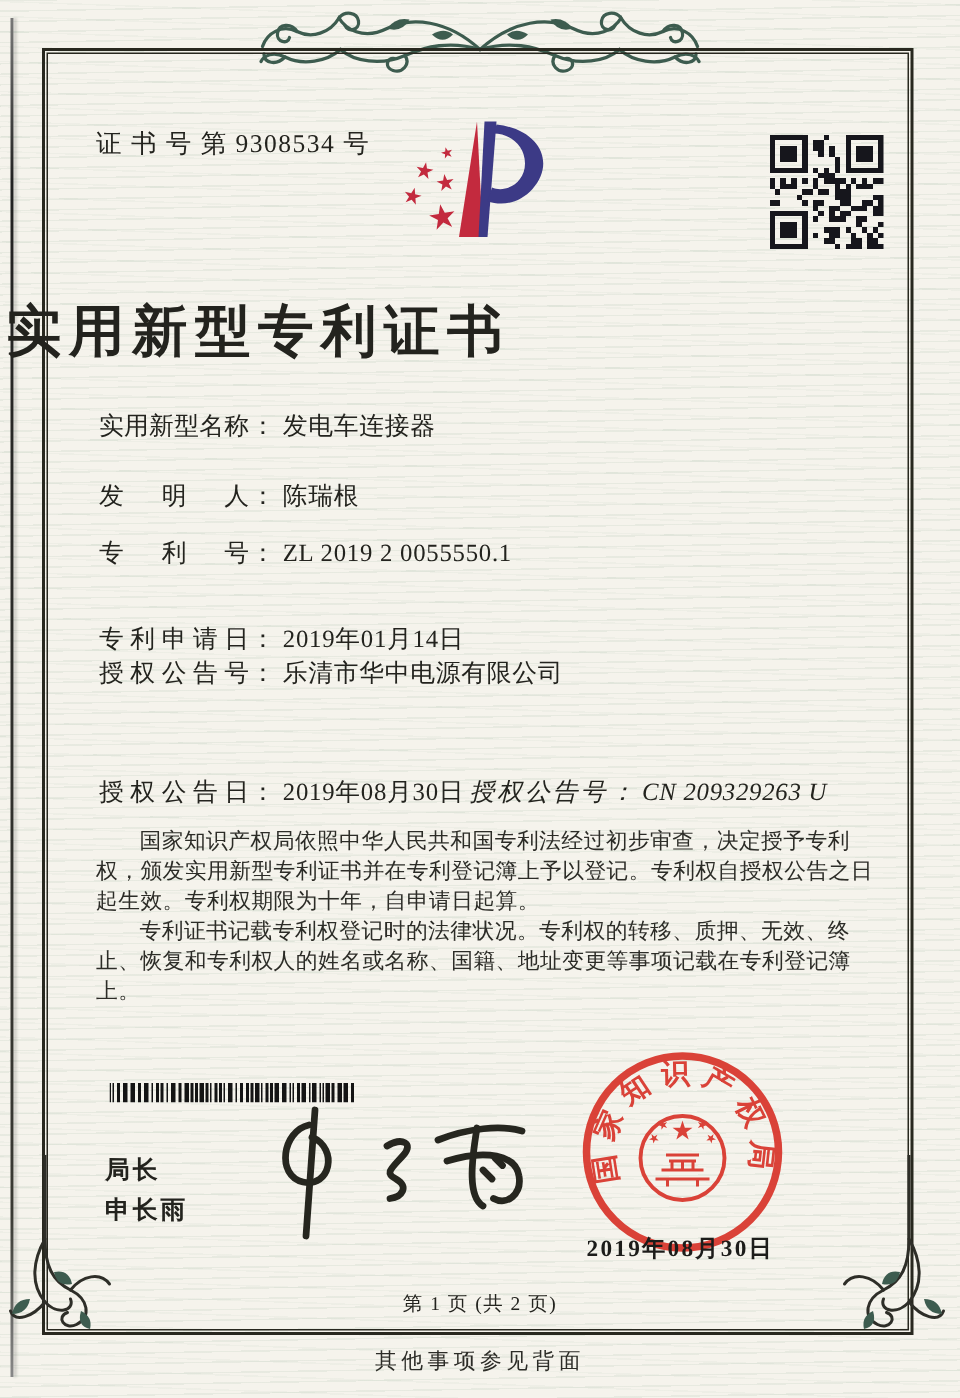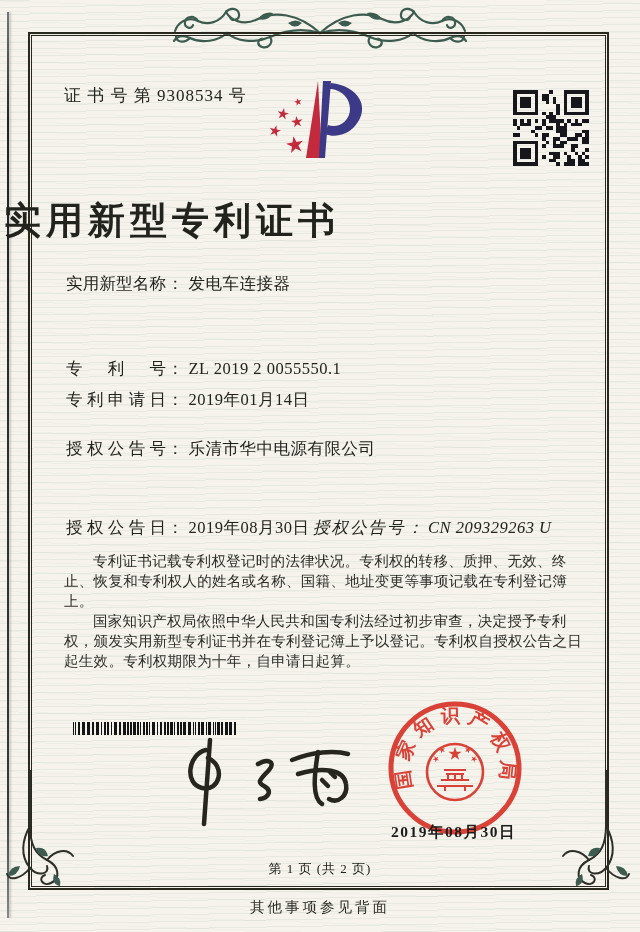--- a/index.html
+++ b/index.html
@@ -312,39 +312,42 @@
       <rect x="18" y="20" width="1" height="1" fill="#16161c"></rect>
       <rect x="19" y="20" width="1" height="1" fill="#16161c"></rect>
       <rect x="20" y="20" width="1" height="1" fill="#16161c"></rect>
     </svg>
 
   <h1 class="title">实用新型专利证书</h1>
 
   <div class="frow" style="top:273px">
     <span class="flabel">实用新型名称</span><span class="colon">：</span><span class="fvalue">发电车连接器</span>
   </div>
+  <div class="frow" style="top:320px">
+    <span class="flabel">发明人</span><span class="colon">：</span><span class="fvalue">陈瑞根</span>
+  </div>
   <div class="frow" style="top:358px">
     <span class="flabel">专利号</span><span class="colon">：</span><span class="fvalue">ZL 2019 2 0055550.1</span>
   </div>
-  <div class="frow" style="top:389px">
+  <div class="frow" style="top:415px">
     <span class="flabel">专利申请日</span><span class="colon">：</span><span class="fvalue">2019年01月14日</span>
   </div>
   <div class="frow" style="top:438px">
     <span class="flabel">授权公告号</span><span class="colon">：</span><span class="fvalue">乐清市华中电源有限公司</span>
   </div>
   <div class="frow" style="top:517px">
     <span class="flabel">授权公告日</span><span class="colon">：</span><span class="fvalue">2019年08月30日</span>
     <span class="fpair2">
       <span class="flabel2">授权公告号</span><span class="colon">：</span><span class="fvalue">CN 209329263 U</span>
     </span>
   </div>
 
   <div class="body-text">
+    <p>国家知识产权局依照中华人民共和国专利法经过初步审查，决定授予专利权，颁发实用新型专利证书并在专利登记簿上予以登记。专利权自授权公告之日起生效。专利权期限为十年，自申请日起算。</p>
     <p>专利证书记载专利权登记时的法律状况。专利权的转移、质押、无效、终止、恢复和专利权人的姓名或名称、国籍、地址变更等事项记载在专利登记簿上。</p>
-    <p>国家知识产权局依照中华人民共和国专利法经过初步审查，决定授予专利权，颁发实用新型专利证书并在专利登记簿上予以登记。专利权自授权公告之日起生效。专利权期限为十年，自申请日起算。</p>
   </div>
 
   <div class="barcode">
       <div style="width: 1px; margin-right: 1px;"></div>
       <div style="width: 1px; margin-right: 2px;"></div>
       <div style="width: 2px; margin-right: 2px;"></div>
       <div style="width: 3px; margin-right: 2px;"></div>
       <div style="width: 3px; margin-right: 2px;"></div>
       <div style="width: 2px; margin-right: 2px;"></div>
       <div style="width: 3px; margin-right: 2px;"></div>
@@ -382,20 +385,24 @@
       <div style="width: 3px; margin-right: 2px;"></div>
       <div style="width: 1px; margin-right: 1px;"></div>
       <div style="width: 1px; margin-right: 1px;"></div>
       <div style="width: 3px; margin-right: 1px;"></div>
       <div style="width: 2px; margin-right: 2px;"></div>
       <div style="width: 3px; margin-right: 1px;"></div>
       <div style="width: 3px; margin-right: 2px;"></div>
       <div style="width: 2px; margin-right: 2px;"></div>
     </div>
 
+  <div class="signer">
+    <div>局长</div>
+    <div>申长雨</div>
+  </div>
 
   <svg class="signature" viewBox="0 0 180 98">
     <g fill="none" stroke="#26261f" stroke-width="4.5" stroke-linecap="round" stroke-linejoin="round">
       <path d="M34,14 C16,18 12,48 30,52 C48,56 54,30 36,22"></path>
       <path d="M38,4 L32,88"></path>
       <path d="M86,28 C96,22 104,26 97,34 C89,43 84,46 92,50 C101,55 96,62 88,63"></path>
       <path d="M120,24 C140,16 162,14 176,18"></path>
       <path d="M146,16 C142,40 140,62 150,68"></path>
       <path d="M126,38 C152,30 172,34 174,48 C176,60 166,68 157,63"></path>
       <path d="M150,44 l6,6"></path>

